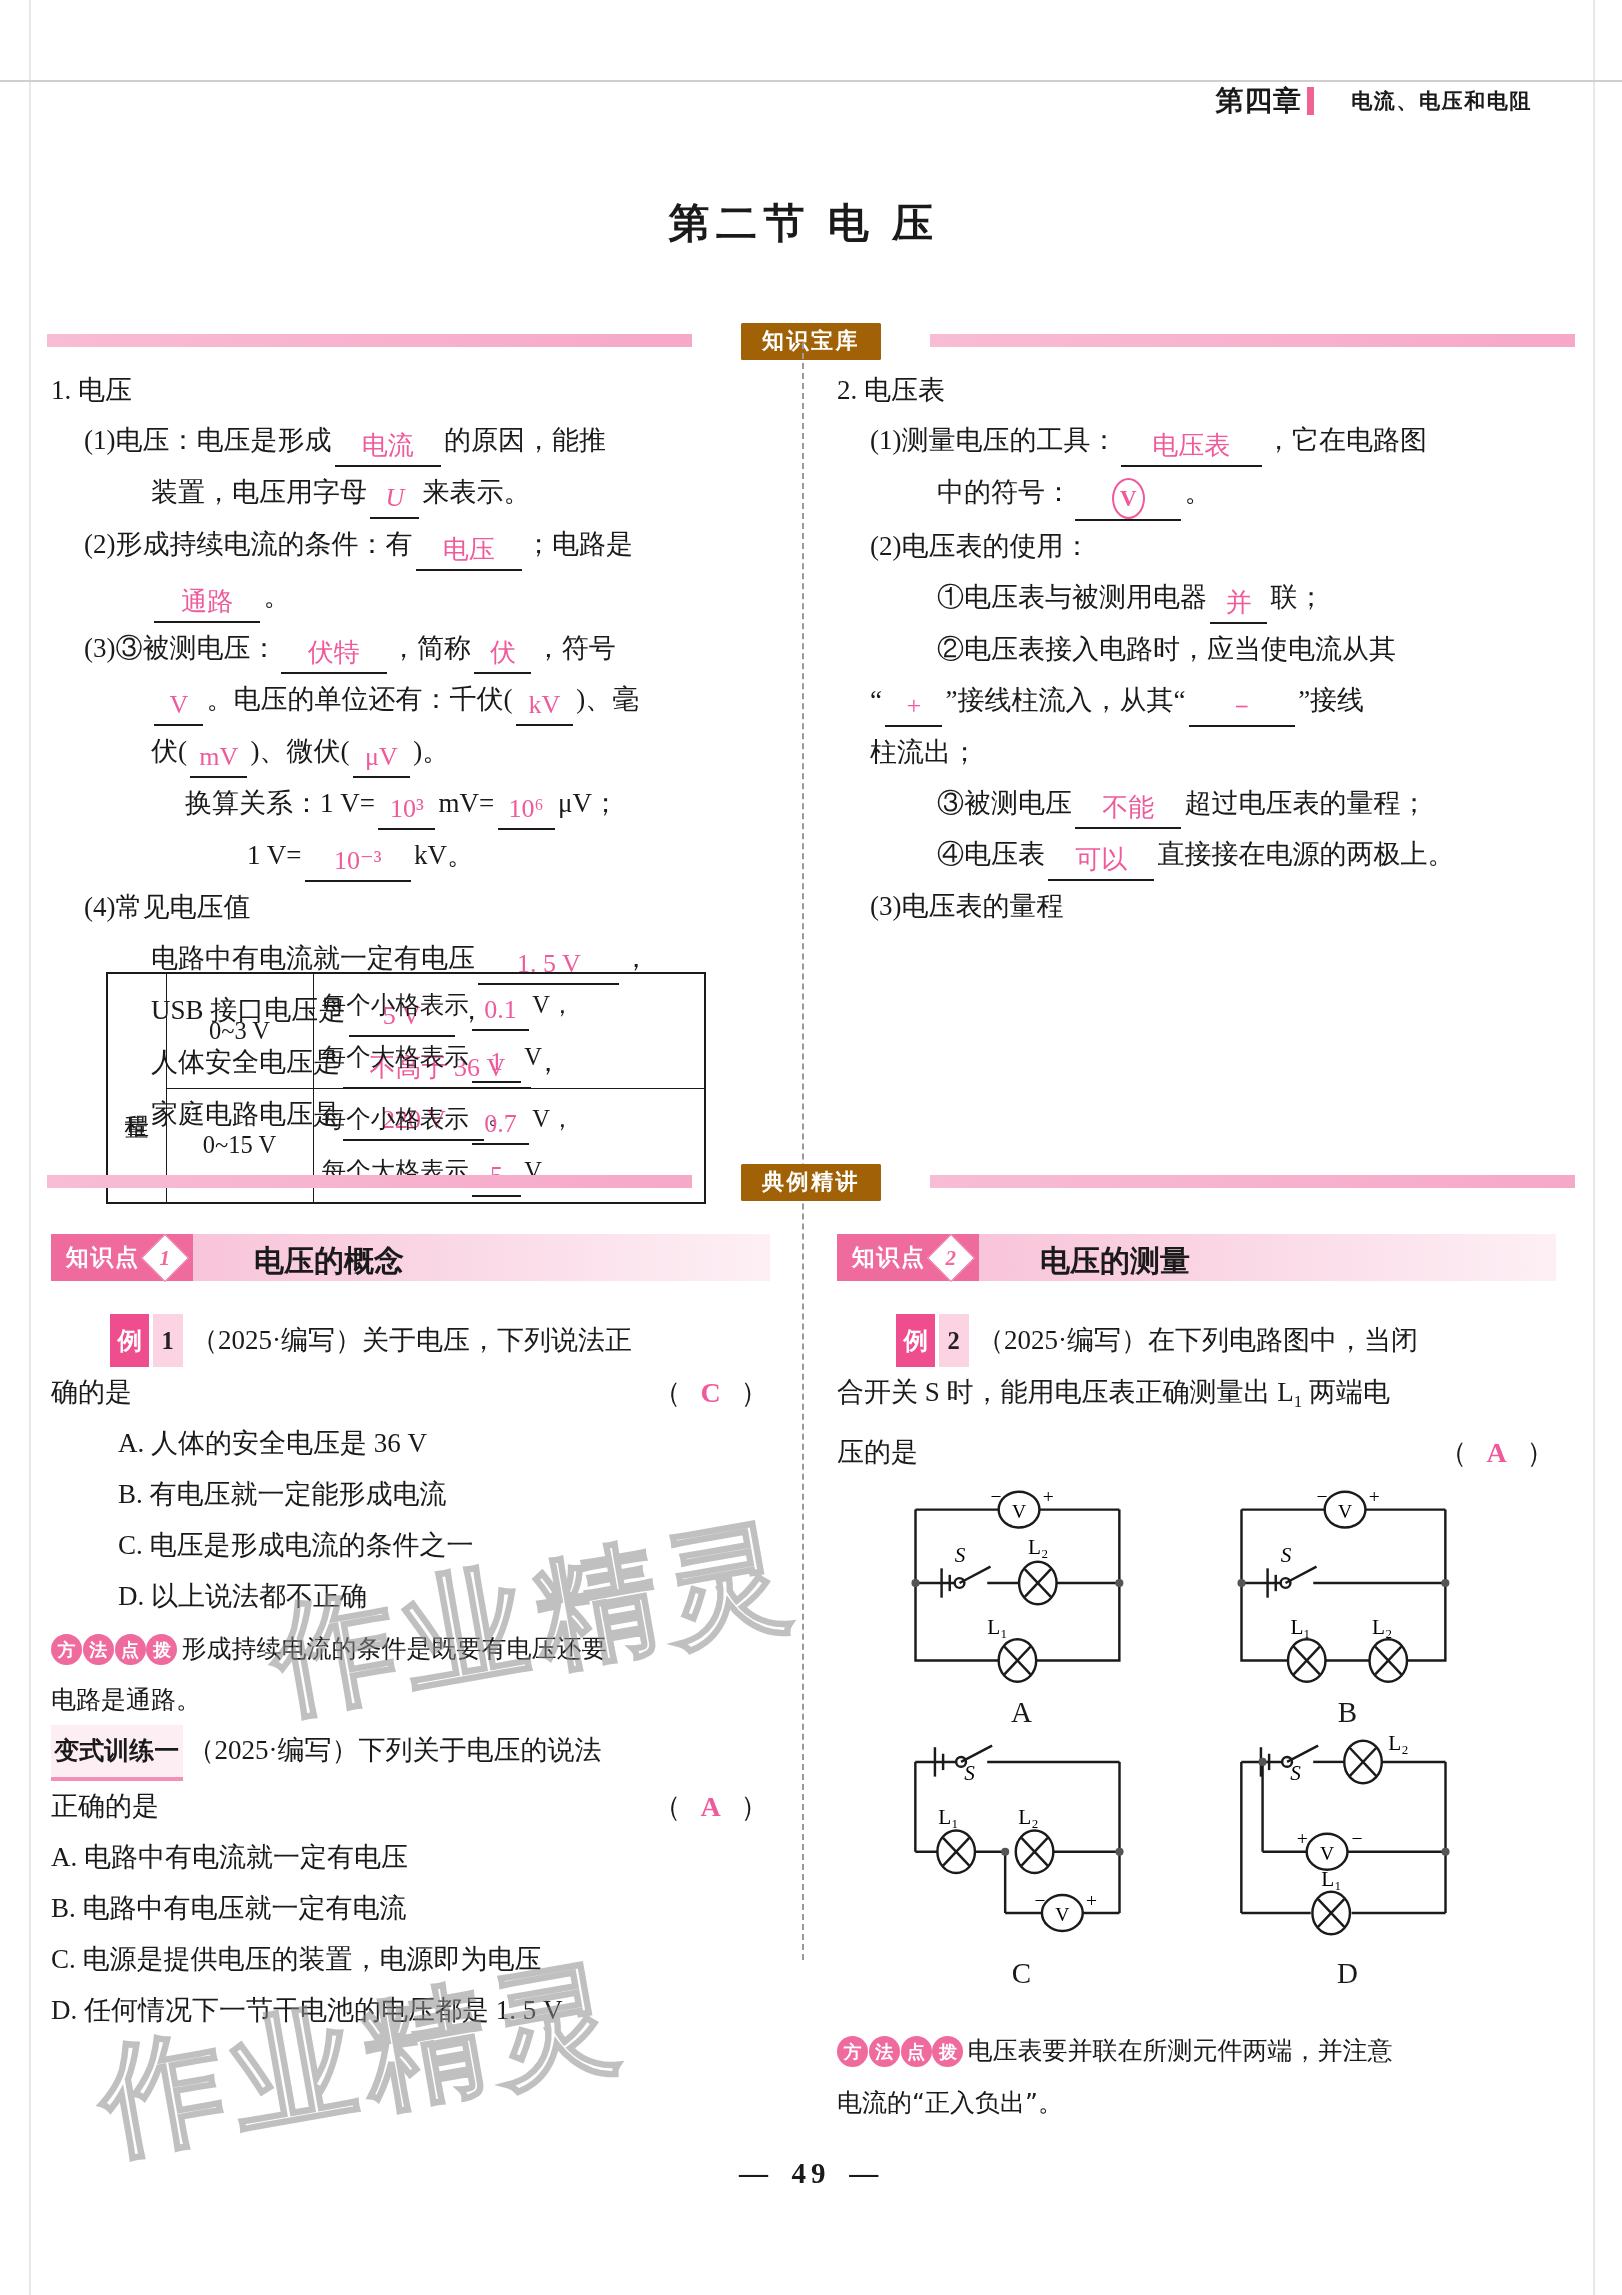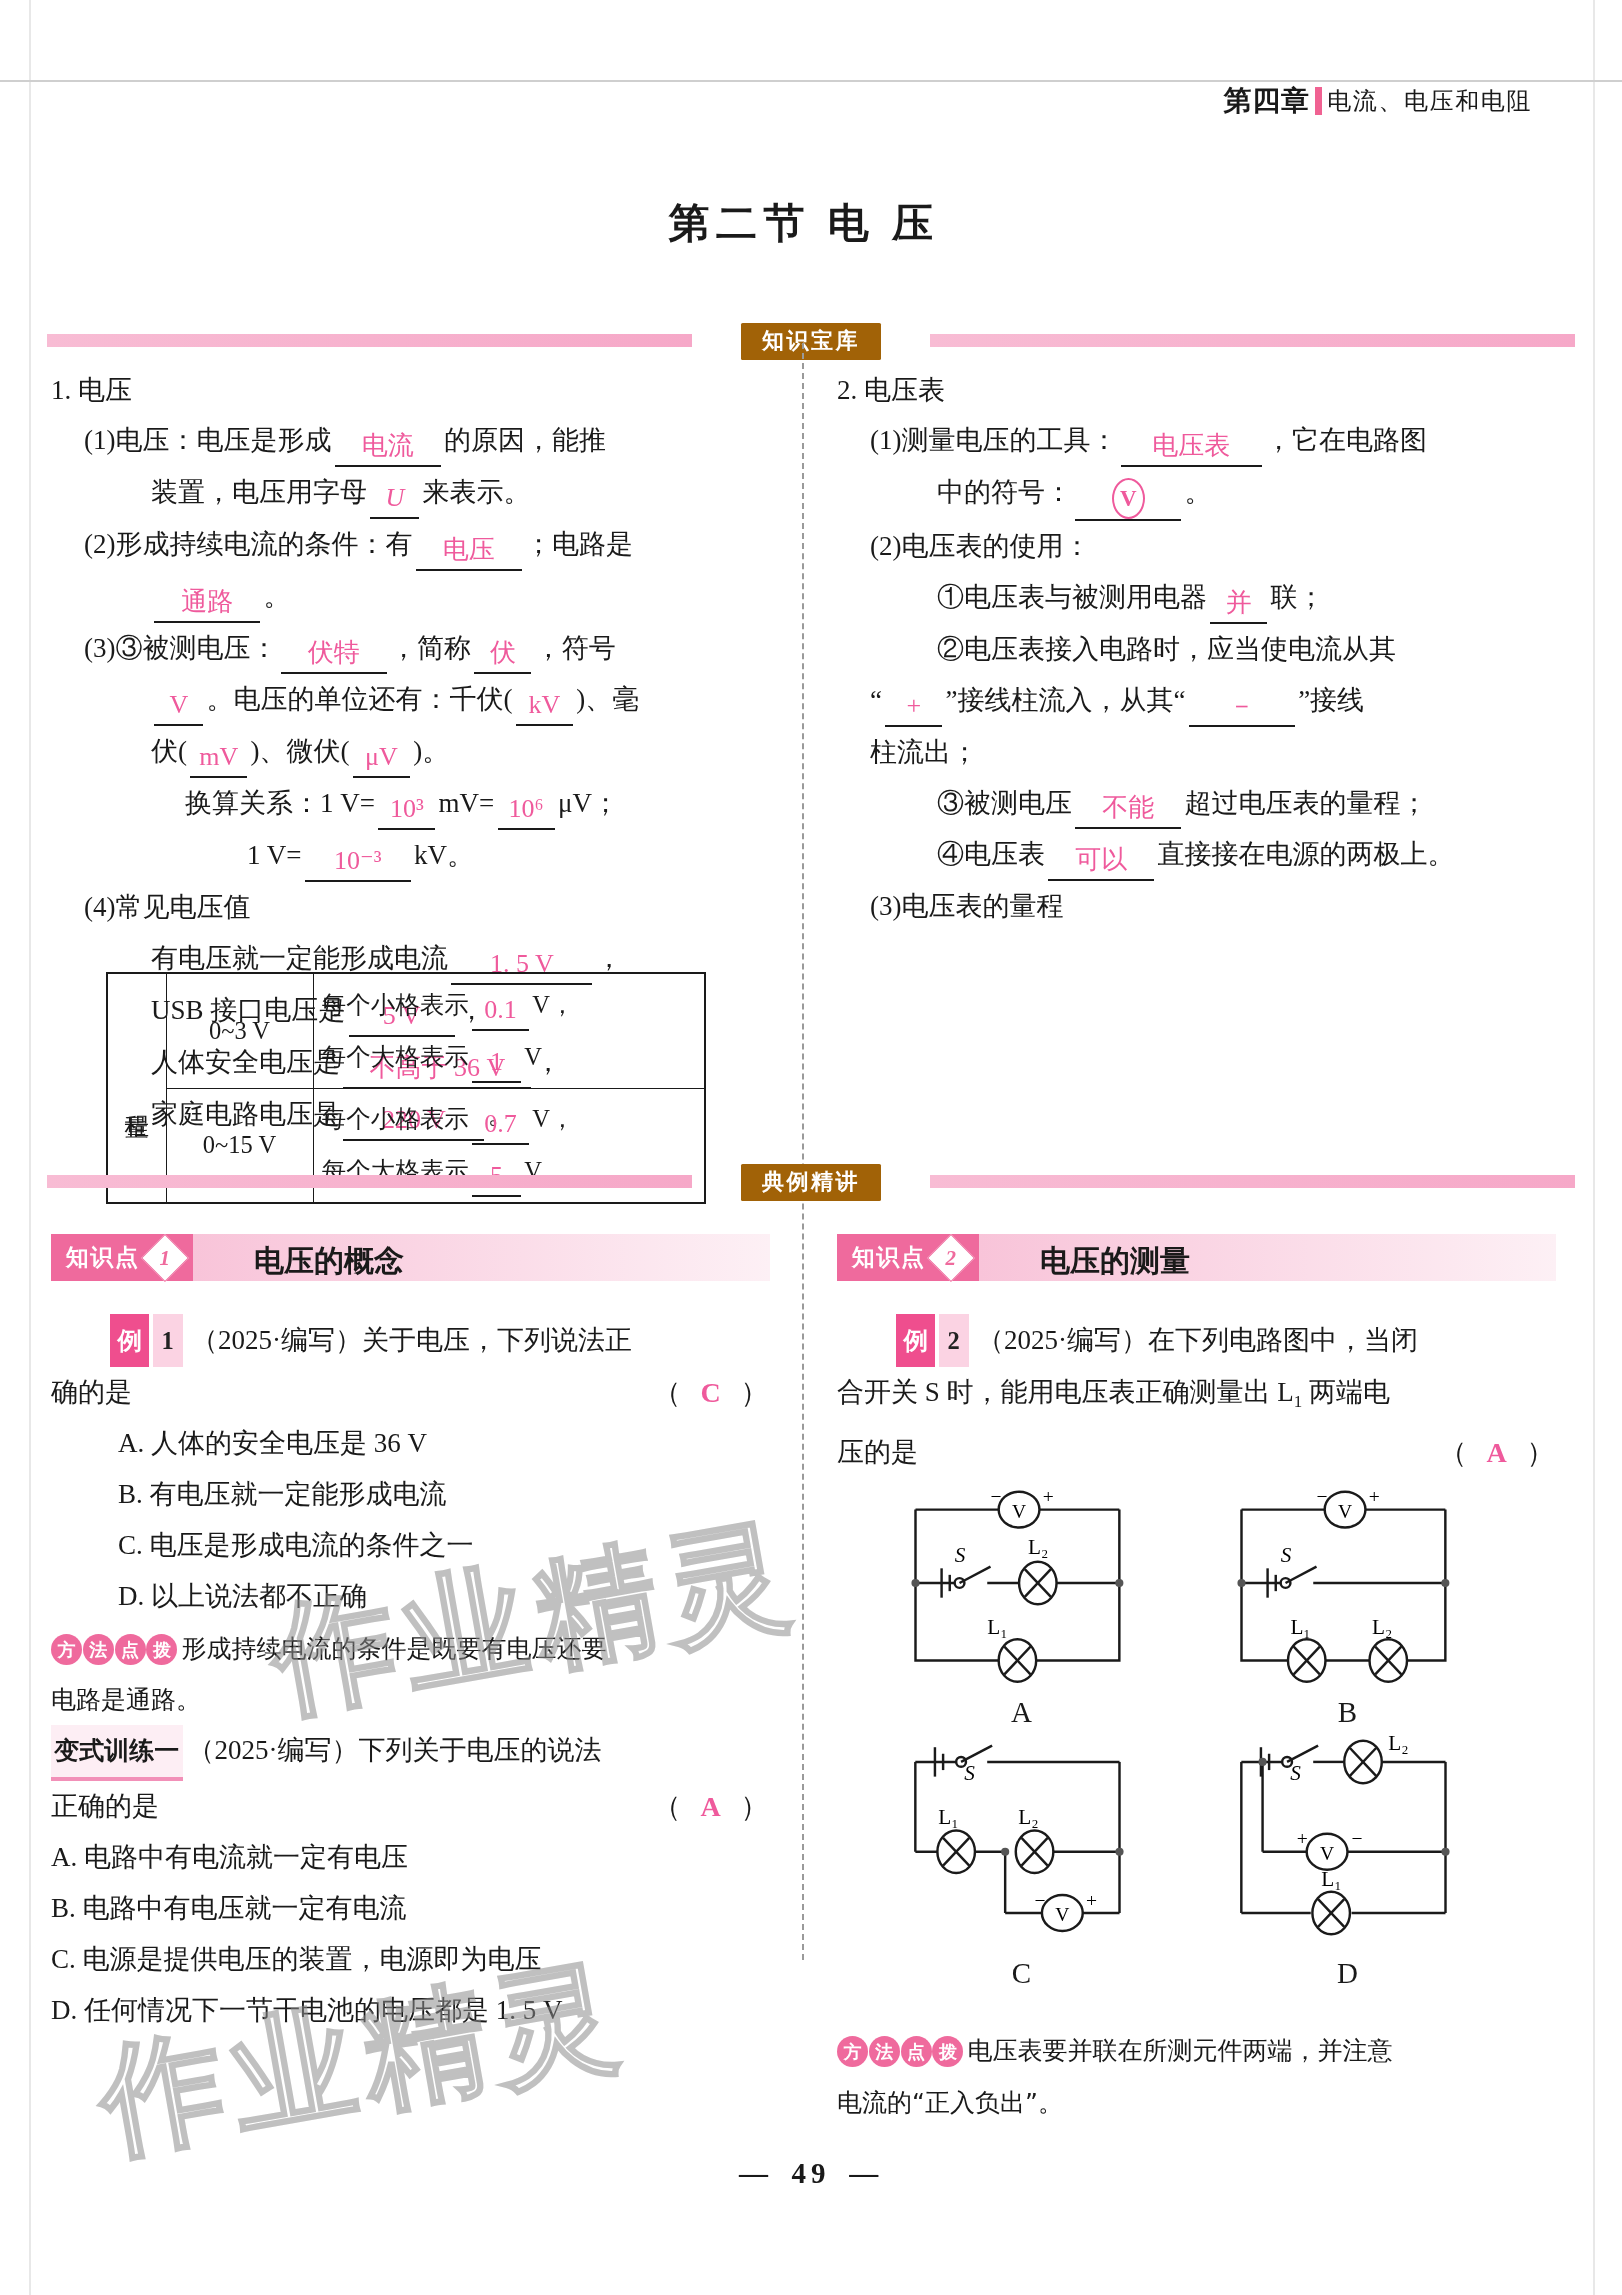--- a/index.html
+++ b/index.html
@@ -10,21 +10,21 @@
     color: #1a1a1a;
     overflow: hidden;
   }
   .page { position: relative; width: 1622px; height: 2295px; background:#fff; }
 
   
   .hdr-rule { position:absolute; left:0; top:80px; width:1622px; height:1.6px; background:#cfcfcf; }
   .hdr { position:absolute; right:90px; top:82px; display:flex; align-items:center; gap:5px; }
   .hdr-chapter { font-size:28px; font-weight:bold; letter-spacing:0.8px; }
   .hdr-bar { width:7.4px; height:28px; background:#f06292; }
-  .hdr-title { font-size:24px; font-weight:normal; letter-spacing:1.6px; }
+  .hdr-title { font-size:21px; font-weight:bold; letter-spacing:1.6px;margin-left:32px; }
 
   
   .sec-title { position:absolute; left:0; top:196px; width:1608px; text-align:center;
                font-size:41px; font-weight:bold; letter-spacing:6.5px; }
 
   
   .banner { position:absolute; height:33px; width:1528px; left:47px; }
   .banner .lft, .banner .rgt {
      position:absolute; top:11.4px; height:13px;
      background:linear-gradient(to right,#f8bcd4,#f6a8c8);
@@ -182,21 +182,21 @@
     <div class="bk ind1">
       <span>(3)</span><span>③被测电压：</span><span class="blank w1">伏特</span><span>，简称</span><span class="blank">伏</span><span>，符号</span>
       <div class="ind2"><span class="blank w4">V</span><span>。电压的单位还有：千伏(</span><span class="blank">kV</span><span>)、毫</span></div>
       <div class="ind2"><span>伏(</span><span class="blank">mV</span><span>)、微伏(</span><span class="blank">μV</span><span>)。</span></div>
       <div class="ind3"><span>换算关系：1 V=</span><span class="blank">10³</span><span>mV=</span><span class="blank">10⁶</span><span>μV；</span></div>
       <div class="ind4"><span>1 V=</span><span class="blank w1">10⁻³</span><span>kV。</span></div>
     </div>
 
     <div class="bk ind1">
       <span>(4)</span><span>常见电压值</span>
-      <div class="ind2"><span>有电压就一定能形成电流</span><span class="blank w2">1. 5 V</span><span>，</span></div>
+      <div class="ind2"><span>电路中有电流就一定有电压</span><span class="blank w2">1. 5 V</span><span>，</span></div>
       <div class="ind2"><span>USB 接口电压是</span><span class="blank w1">5 V</span><span>，</span></div>
       <div class="ind2"><span>人体安全电压是</span><span class="blank w3">不高于 36 V</span><span>，</span></div>
       <div class="ind2"><span>家庭电路电压是</span><span class="blank w2">220 V</span><span>。</span></div>
     </div>
   </div>
 
   <div class="col colR" style="top:366px;">
     <div class="h3">2. 电压表</div>
 
     <div class="bk ind1">

